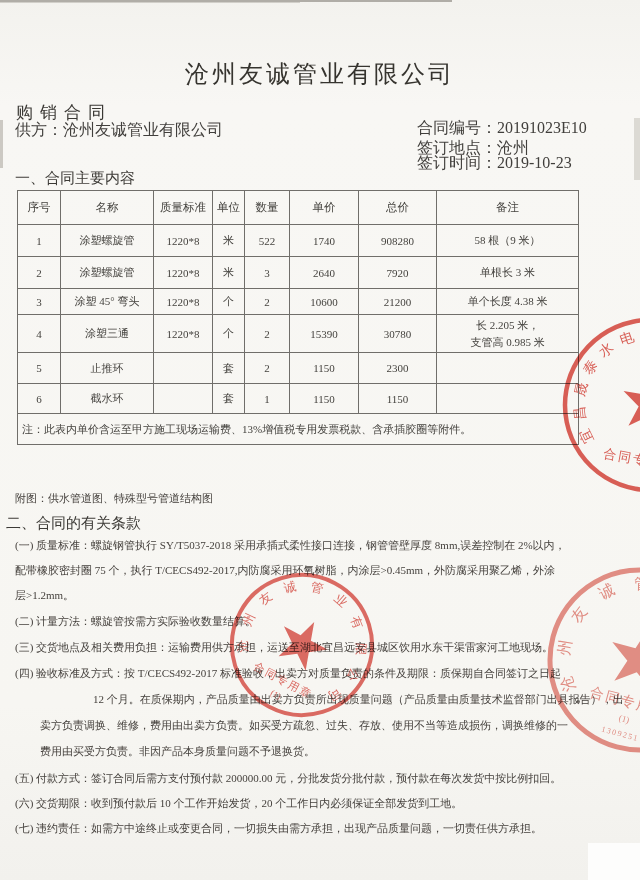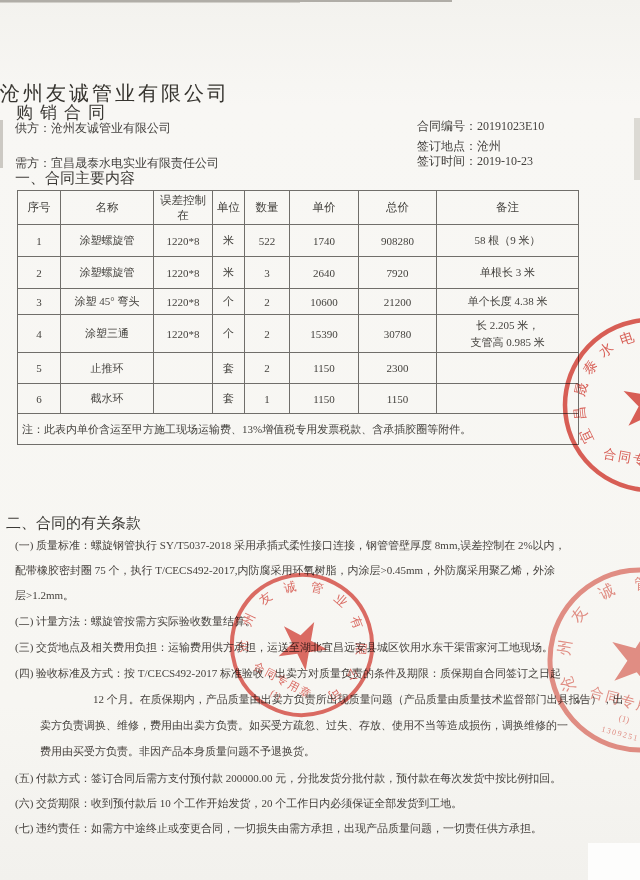--- a/index.html
+++ b/index.html
@@ -2,23 +2,23 @@
 <html><head>
 <meta charset="utf-8">
 <style>
   html,body{margin:0;padding:0;background:#e9e8e5;}
   .page{
     position:relative;width:640px;height:880px;overflow:hidden;
     background:linear-gradient(180deg,#f3f2ee 0%,#f8f7f4 12%,#f7f6f2 80%,#f2f1ed 100%);
     font-family:"Liberation Serif","DejaVu Serif",serif;color:#413f3c;
   }
   .abs{position:absolute;}
-  .company-title{top:80px;left:0;width:100%;text-align:left;font-size:20px;letter-spacing:3px;color:#36342f;}
+  .company-title{top:58px;left:0;width:100%;text-align:center;font-size:24px;letter-spacing:3px;color:#36342f;}
   .doc-title{top:101px;left:0;width:100%;text-align:left;font-size:17px;letter-spacing:7px;color:#3a3834;padding-left:16px;}
-  .info{font-size:12px;white-space:nowrap;}
+  .info{font-size:16px;white-space:nowrap;}
   .sec-title{font-size:15px;font-weight:normal;color:#3c3a36;}
   table.contract{border-collapse:collapse;table-layout:fixed;width:562px;}
   table.contract td, table.contract th{
     border:1px solid #706e6a;font-weight:normal;font-size:11px;color:#45433f;
     text-align:center;vertical-align:middle;padding:0 2px;overflow:hidden;
   }
   table.contract th{font-size:11.5px;}
   td.remark{white-space:pre-line;line-height:1.5;}
   td.note-cell{text-align:left !important;padding-left:4px !important;font-size:11px;}
   .clause{font-size:11px;white-space:nowrap;color:#433f3b;}
@@ -34,21 +34,20 @@
   <div class="artifact" style="top:2px;left:0;width:300px;height:1px;background:#bab7b1;opacity:.6;"></div>
   <div class="artifact" style="top:120px;left:0;width:3px;height:48px;background:#ccc9c3;"></div>
   <div class="artifact" style="top:118px;right:0;width:6px;height:62px;background:#dcdad4;"></div>
   <div class="artifact" style="top:843px;left:588px;width:52px;height:37px;background:#fdfdfc;"></div>
   <div class="artifact" style="top:700px;left:577px;width:3px;height:3px;background:#6d6a66;border-radius:50%;"></div>
 
   <div class="abs company-title">沧州友诚管业有限公司</div>
   <div class="abs doc-title">购销合同</div>
 
   <div class="abs info" style="top:120px;left:15px;">供方：沧州友诚管业有限公司</div>
-  <div class="abs info" style="top:155px;left:15px;">需方：宜昌晟泰水电实业有限责任公司</div>
   <div class="abs info" style="top:118px;left:417px;">合同编号：20191023E10</div>
   <div class="abs info" style="top:138px;left:417px;">签订地点：沧州</div>
   <div class="abs info" style="top:153px;left:417px;">签订时间：2019-10-23</div>
 
   <div class="abs sec-title" style="top:169px;left:15px;">一、合同主要内容</div>
 
   <table class="contract abs" style="top:190px;left:17px;" id="contract-table">
       <colgroup>
         <col style="width: 43px;">
         <col style="width: 93px;">
@@ -56,21 +55,21 @@
         <col style="width: 32px;">
         <col style="width: 45px;">
         <col style="width: 69px;">
         <col style="width: 78px;">
         <col style="width: 142px;">
       </colgroup>
       <thead>
         <tr style="height: 34px;">
           <th>序号</th>
           <th>名称</th>
-          <th>误差控制在</th>
+          <th>质量标准</th>
           <th>单位</th>
           <th>数量</th>
           <th>单价</th>
           <th>总价</th>
           <th>备注</th>
         </tr>
       </thead>
       <tbody>
         <tr style="height: 32px;">
           <td>1</td>
@@ -132,20 +131,21 @@
           <td>1150</td>
           <td>1150</td>
           <td class="remark"></td>
         </tr>
         <tr style="height: 31px;">
           <td colspan="8" class="note-cell">注：此表内单价含运至甲方施工现场运输费、13%增值税专用发票税款、含承插胶圈等附件。</td>
         </tr>
       </tbody>
     </table>
 
+  <div class="abs clause" style="top:491px;left:15px;">附图：供水管道图、特殊型号管道结构图</div>
   <div class="abs sec-title" style="top:514px;left:6px;">二、合同的有关条款</div>
 
   <div id="clauses">
       <div class="abs clause" style="top: 538px; left: 15px;">(一) 质量标准：螺旋钢管执行 SY/T5037-2018 采用承插式柔性接口连接，钢管管壁厚度 8mm,误差控制在 2%以内，</div>
       <div class="abs clause" style="top: 563px; left: 15px;">配带橡胶密封圈 75 个，执行 T/CECS492-2017,内防腐采用环氧树脂，内涂层&gt;0.45mm，外防腐采用聚乙烯，外涂</div>
       <div class="abs clause" style="top: 588px; left: 15px;">层&gt;1.2mm。</div>
       <div class="abs clause" style="top: 614px; left: 15px;">(二) 计量方法：螺旋管按需方实际验收数量结算。</div>
       <div class="abs clause" style="top: 640px; left: 15px;">(三) 交货地点及相关费用负担：运输费用供方承担，运送至湖北宜昌远安县城区饮用水东干渠雷家河工地现场。</div>
       <div class="abs clause" style="top: 666px; left: 15px;">(四) 验收标准及方式：按 T/CECS492-2017 标准验收，出卖方对质量负责的条件及期限：质保期自合同签订之日起</div>
       <div class="abs clause" style="top: 692px; left: 56px; margin-left: 37px;">12 个月。在质保期内，产品质量由出卖方负责所出现质量问题（产品质量由质量技术监督部门出具报告），出</div>

